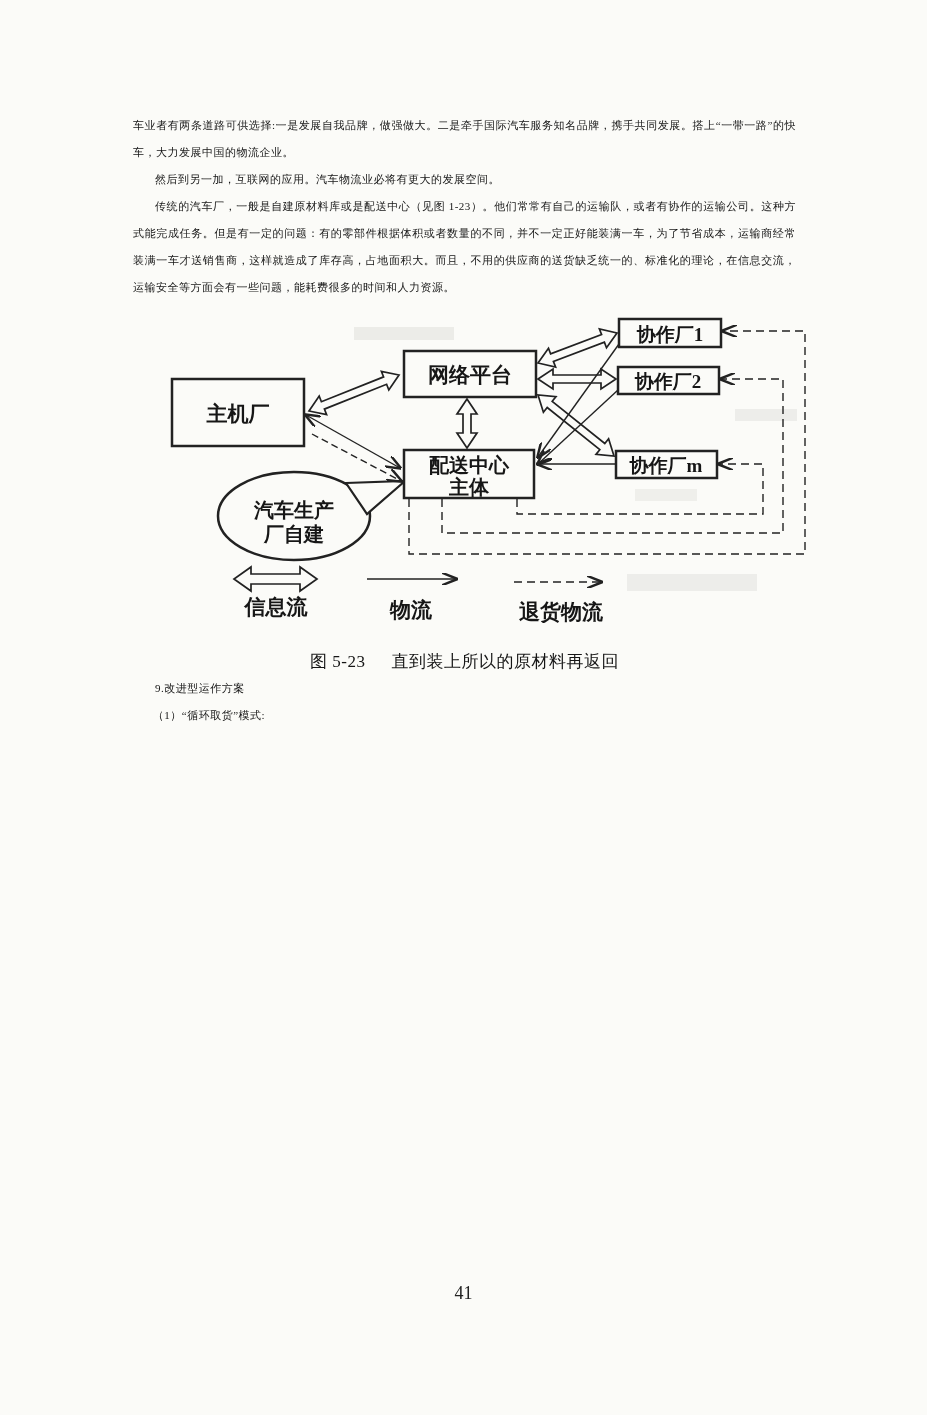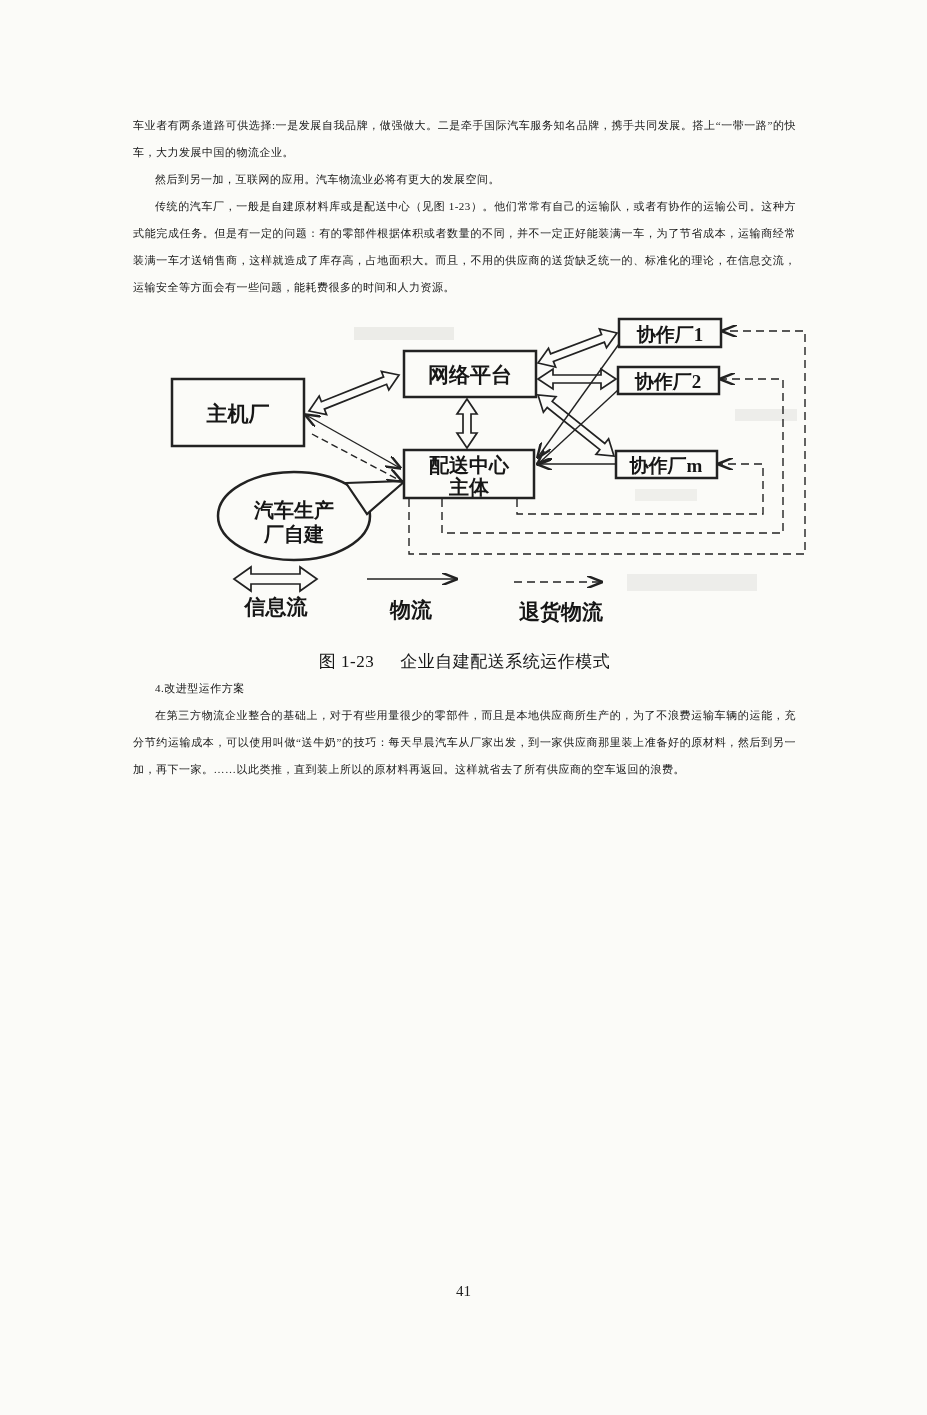--- a/index.html
+++ b/index.html
@@ -17,21 +17,21 @@
   p.ind{text-indent:2em;}
   p.ind-s{text-indent:1.8em;}
   .figure-wrap{margin-top:10px;}
   .figure-wrap svg{display:block;margin-left:16px;}
   .caption{
     margin-top:2px;text-align:center;font-size:17px;line-height:27px;letter-spacing:.5px;
   }
   .caption .cap-label{margin-right:26px;}
   .page-number{
     position:absolute;left:0;right:0;top:1283px;text-align:center;
-    font-size:15px;color:#222;
+    font-size:18px;color:#222;
   }
   svg text{
     font-family:"Liberation Serif","DejaVu Serif",serif;
     font-weight:bold;fill:#161616;
   }
 </style>
 </head>
 <body>
 
 <div class="content">
@@ -96,21 +96,21 @@
         <line x1="467" y1="153" x2="389" y2="153" stroke="#222" stroke-width="1.4" marker-end="url(#arrowE)"></line>
         <line x1="218" y1="268" x2="307" y2="268" stroke="#222" stroke-width="1.4" marker-end="url(#arrowE)"></line>
         <polyline points="260,188 260,243 656,243 656,20 574,20" fill="none" stroke="#222" stroke-width="1.4" stroke-dasharray="8 5" marker-end="url(#arrowE)"></polyline>
         <polyline points="293,188 293,222 634,222 634,68 572,68" fill="none" stroke="#222" stroke-width="1.4" stroke-dasharray="8 5" marker-end="url(#arrowE)"></polyline>
         <polyline points="368,188 368,203 614,203 614,153 570,153" fill="none" stroke="#222" stroke-width="1.4" stroke-dasharray="8 5" marker-end="url(#arrowE)"></polyline>
         <line x1="365" y1="271" x2="452" y2="271" stroke="#222" stroke-width="1.4" stroke-dasharray="8 5" marker-end="url(#arrowE)"></line>
       </svg>
   </div>
 
   <div class="caption">
-    <span class="cap-label">图 1-23</span><span>企业自建配送系统运作模式</span>
+    <span class="cap-label">图 5-23</span><span>直到装上所以的原材料再返回</span>
   </div>
 
-  <p class="ind">4.改进型运作方案</p>
-  <p class="ind">在第三方物流企业整合的基础上，对于有些用量很少的零部件，而且是本地供应商所生产的，为了不浪费运输车辆的运能，充分节约运输成本，可以使用叫做“送牛奶”的技巧：每天早晨汽车从厂家出发，到一家供应商那里装上准备好的原材料，然后到另一加，再下一家。……以此类推，直到装上所以的原材料再返回。这样就省去了所有供应商的空车返回的浪费。</p>
+  <p class="ind">9.改进型运作方案</p>
+  <p class="ind-s">（1）“循环取货”模式:</p>
 
 </div>
 
 <div class="page-number">41</div>
 
 </body></html>

